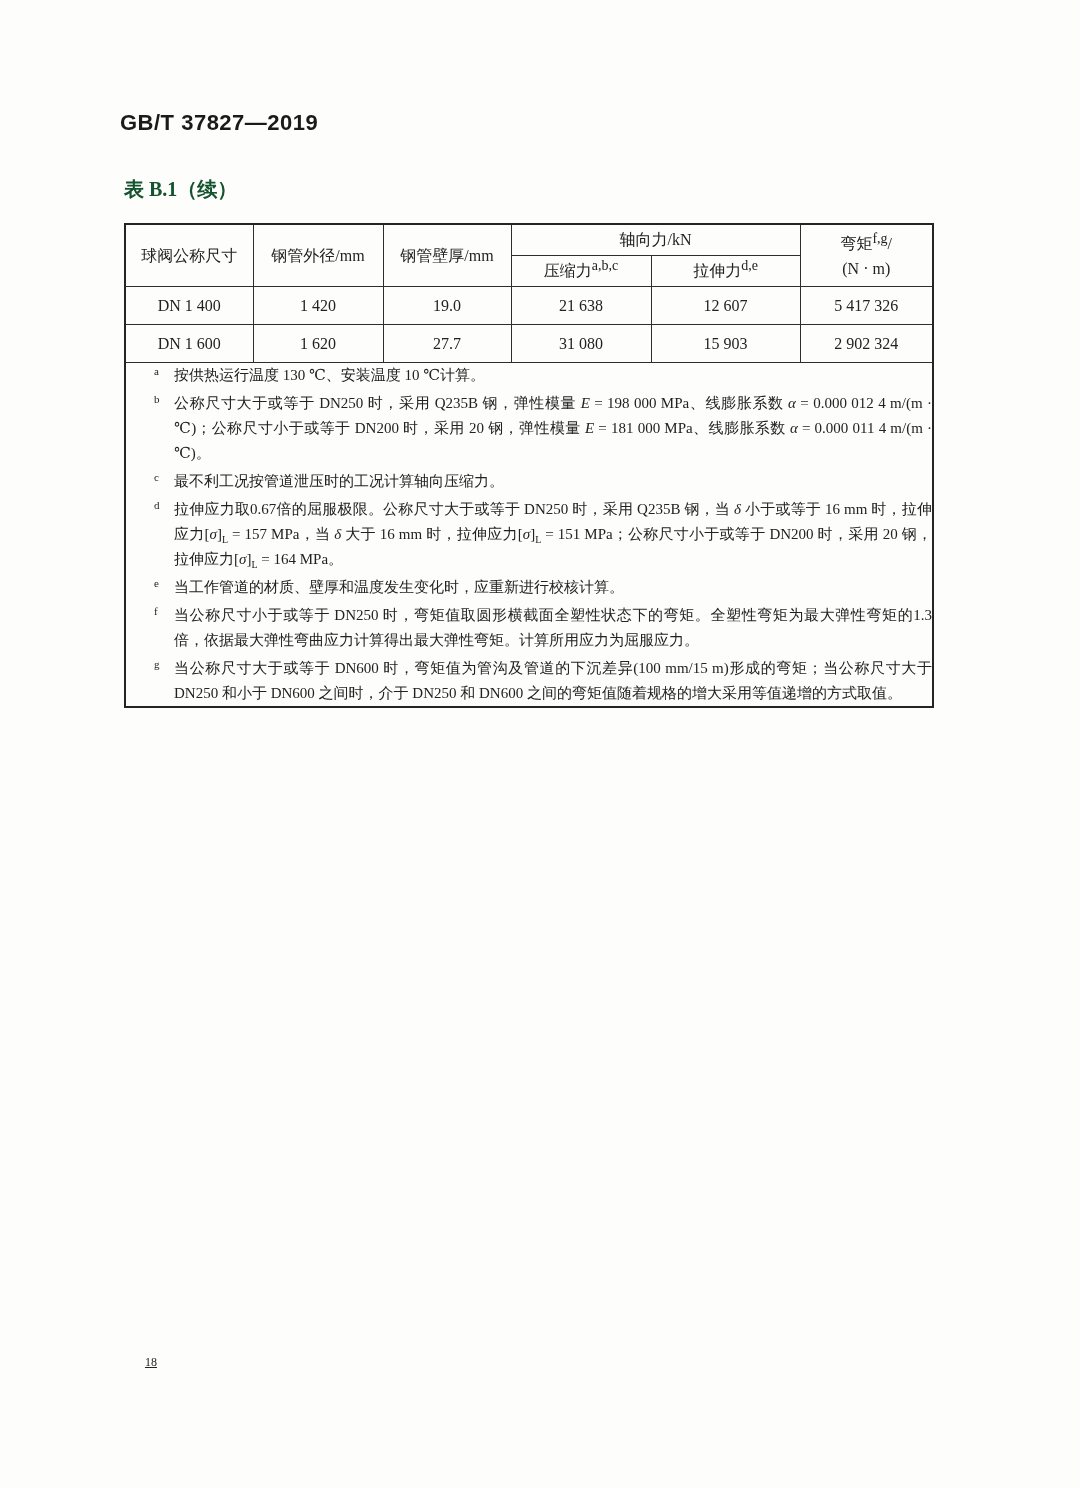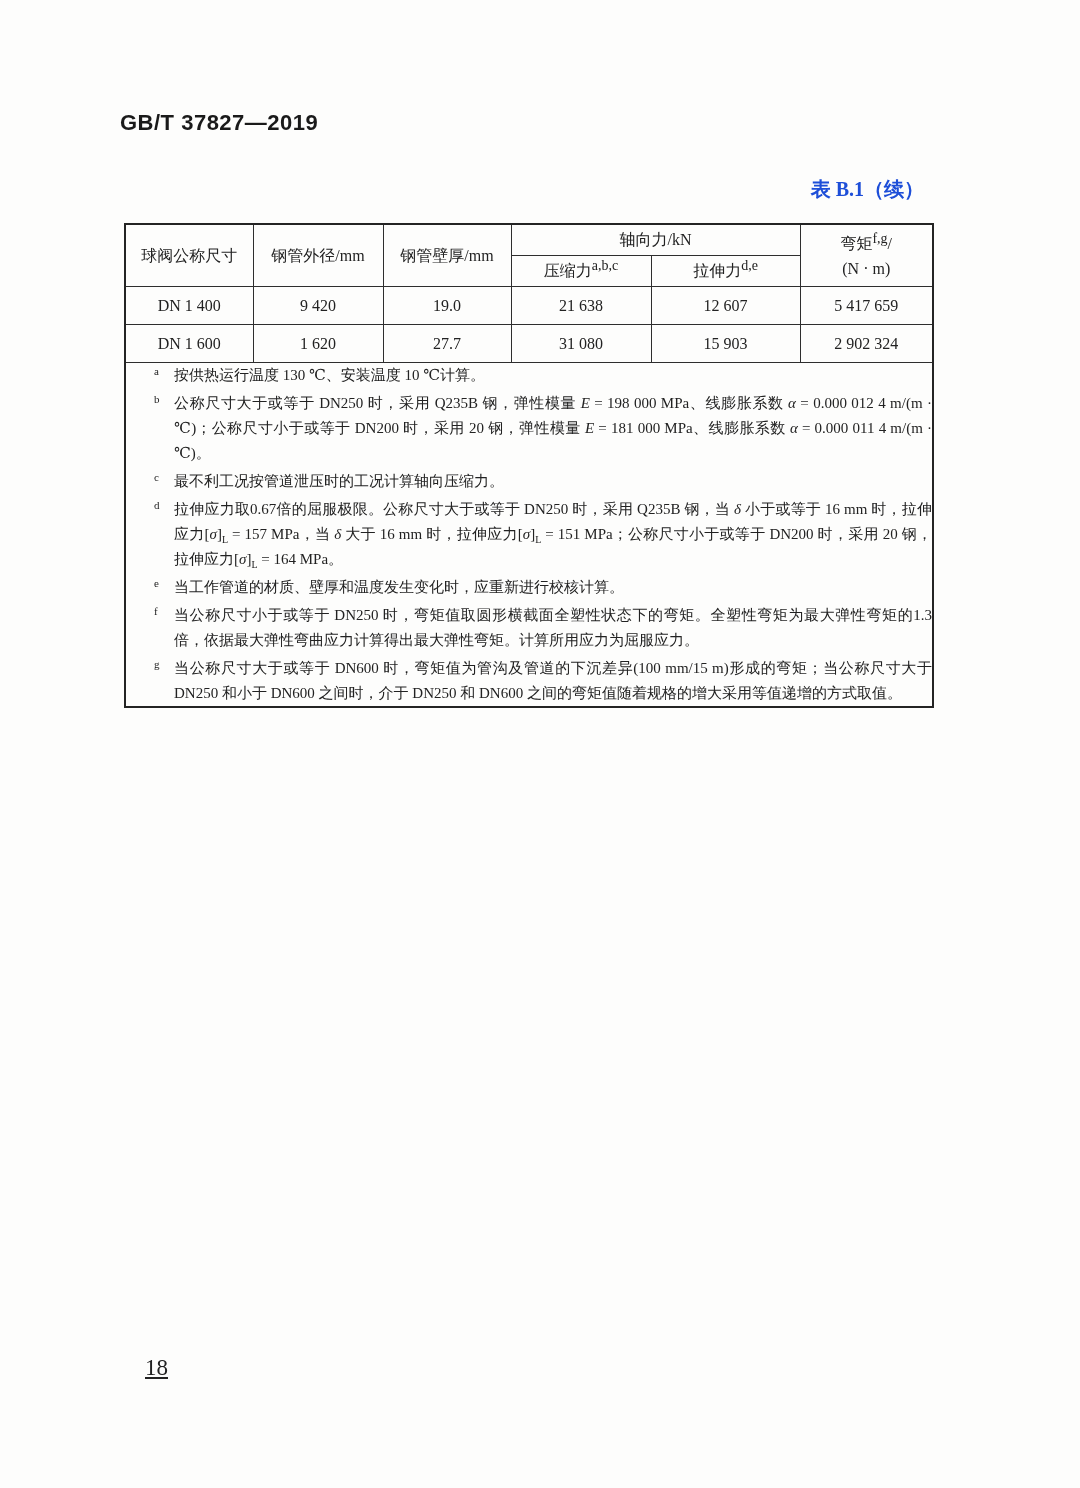--- a/index.html
+++ b/index.html
@@ -25,27 +25,27 @@
     left: 120px;
     top: 110px;
     font-family: "Liberation Sans", "DejaVu Sans", sans-serif;
     font-size: 22px;
     font-weight: bold;
     letter-spacing: 0.5px;
     color: #1a1a1a;
   }
   .table-title {
     position: absolute;
-    left: 116px;
+    left: 124px;
     top: 176px;
     width: 808px;
-    text-align: right;
+    text-align: left;
     font-size: 20px;
     font-weight: bold;
-    color: #1d4ed8;
+    color: #14532d;
   }
   table.std-table {
     position: absolute;
     left: 124px;
     top: 223px;
     width: 808px;
     border-collapse: collapse;
     table-layout: fixed;
     background: transparent;
   }
@@ -97,21 +97,21 @@
   .fn i { font-style: italic; }
   .fn sub {
     font-size: 10px;
     vertical-align: sub;
     line-height: 0;
   }
   .page-number {
     position: absolute;
     left: 145px;
     top: 1355px;
-    font-size: 23px;
+    font-size: 12px;
     color: #222;
     text-decoration: underline;
   }
 </style>
 </head>
 <body>
 
 <div class="page">
 
   <div class="doc-code">GB/T 37827—2019</div>
@@ -137,25 +137,25 @@
           <div>弯矩<sup>f,g</sup>/</div>
           <div>(N · m)</div>
         </td>
       </tr>
       <tr class="hdr-sub">
         <td>压缩力<sup>a,b,c</sup></td>
         <td>拉伸力<sup>d,e</sup></td>
       </tr>
       <tr class="data-row">
         <td>DN 1 400</td>
-        <td>9 420</td>
+        <td>1 420</td>
         <td>19.0</td>
         <td>21 638</td>
         <td>12 607</td>
-        <td>5 417 659</td>
+        <td>5 417 326</td>
       </tr>
       <tr class="data-row">
         <td>DN 1 600</td>
         <td>1 620</td>
         <td>27.7</td>
         <td>31 080</td>
         <td>15 903</td>
         <td>2 902 324</td>
       </tr>
       <tr>

